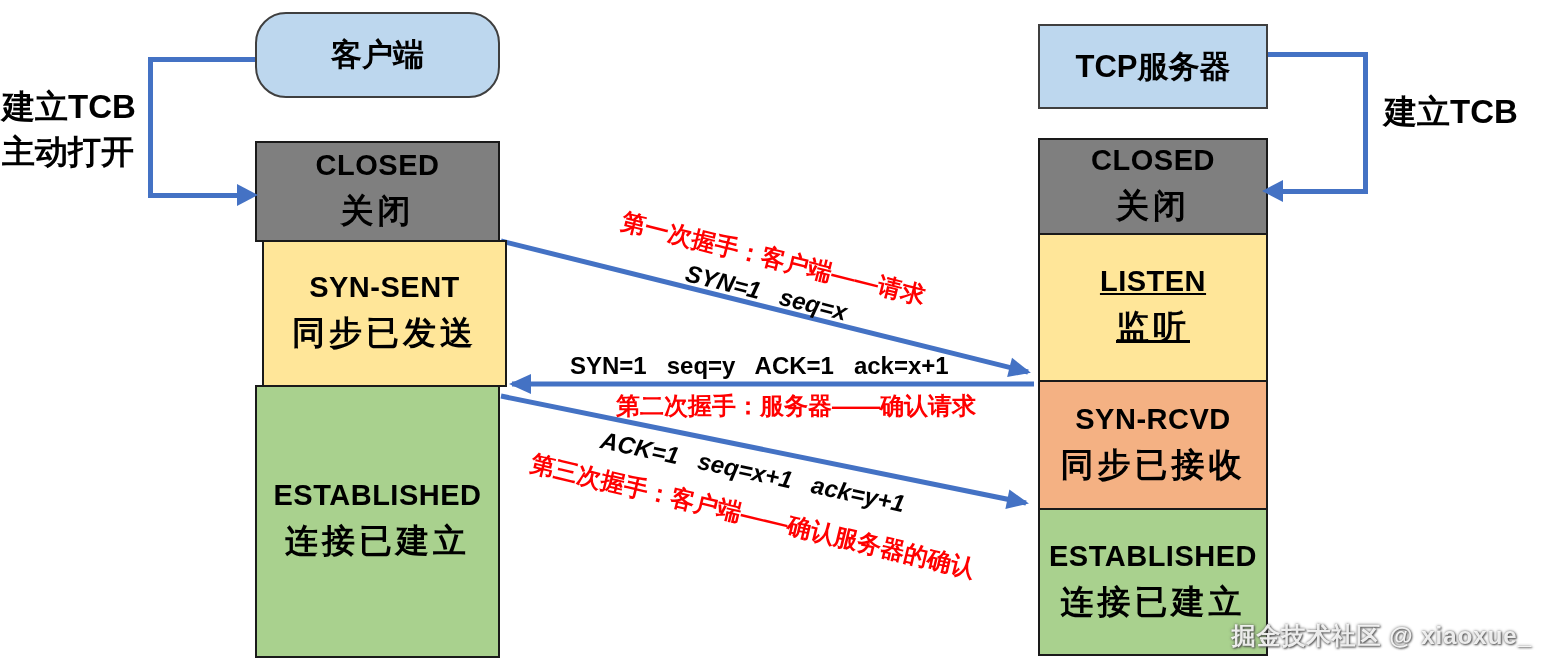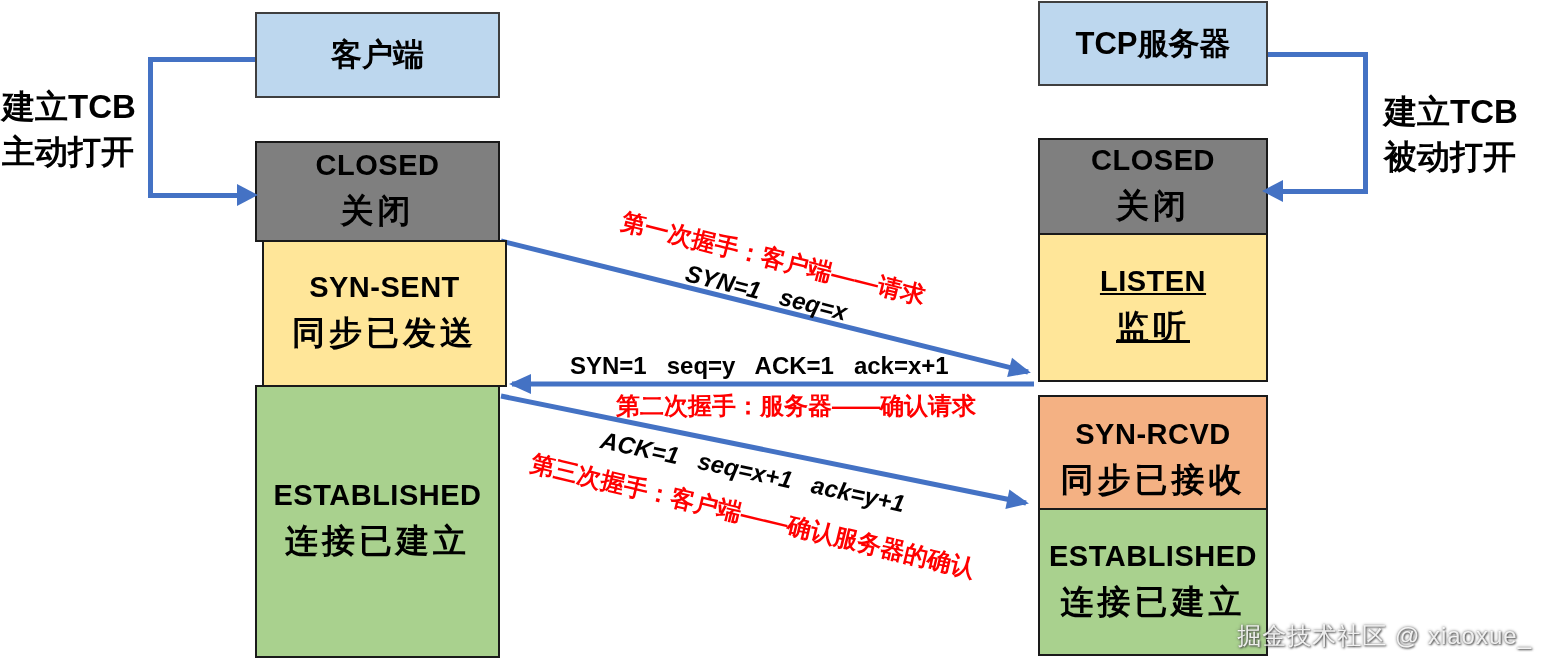--- a/index.html
+++ b/index.html
@@ -6,36 +6,36 @@
   .canvas{
     position:relative;width:1548px;height:670px;background:#ffffff;overflow:hidden;
     font-family:"Liberation Sans","DejaVu Sans",sans-serif;color:#111;
   }
   
   .hdr{
     position:absolute;background:#BDD7EE;border:2px solid #3f3f3f;
     display:flex;align-items:center;justify-content:center;
     font-size:31px;font-weight:bold;color:#000;box-sizing:border-box;
   }
-  .client-hdr{left:255px;top:12px;width:245px;height:86px;}
-  .server-hdr{left:1038px;top:1px;width:230px;height:85px;}
+  .client-hdr{left:255px;top:12px;width:245px;height:86px;border-radius:31px;}
+  .server-hdr{left:1038px;top:24px;width:230px;height:85px;}
   
   .state{
     position:absolute;border:2px solid #1a1a1a;box-sizing:border-box;
     display:flex;flex-direction:column;align-items:center;justify-content:center;
     gap:7px;color:#000;font-weight:bold;text-align:center;
   }
   .state .en{font-size:29px;letter-spacing:0.5px;}
   .state .zh{font-size:33px;letter-spacing:4px;}
   .c-closed{left:255px;top:141px;width:245px;height:101px;background:#7F7F7F;}
   .c-synsent{left:255px;top:240px;width:245px;height:147px;background:#FFE699;margin-left:7px;}
   .c-estab{left:255px;top:385px;width:245px;height:273px;background:#A9D18E;}
   .s-closed{left:1038px;top:138px;width:230px;height:97px;background:#7F7F7F;}
   .s-listen{left:1038px;top:233px;width:230px;height:149px;background:#FFE699;text-decoration:underline;}
-  .s-synrcvd{left:1038px;top:380px;width:230px;height:130px;background:#F4B183;margin-top:15px;}
+  .s-synrcvd{left:1038px;top:380px;width:230px;height:130px;background:#F4B183;}
   .s-estab{left:1038px;top:508px;width:230px;height:148px;background:#A9D18E;}
   
   .tcb-note{
     position:absolute;font-size:33px;font-weight:bold;color:#000;
     line-height:1.35;text-align:left;white-space:nowrap;
   }
   .tcb-left{left:2px;top:85px;width:150px;}
   .tcb-right{left:1384px;top:90px;width:164px;}
   
   .seg{position:absolute;background:#4472C4;}
@@ -57,21 +57,21 @@
   .flags{
     position:absolute;color:#000;font-weight:bold;font-size:24px;
     white-space:pre;transform-origin:left center;
   }
   .tilt{font-style:italic;}
   .rot14{transform:rotate(14deg);}
   .rot12{transform:rotate(12deg);}
   .rot135{transform:rotate(13.5deg);}
   
   .watermark{
-    position:absolute;right:16px;top:620px;font-size:24px;font-weight:normal;
+    position:absolute;right:16px;top:620px;font-size:24px;font-weight:bold;
     color:rgba(255,255,255,0.88);
     text-shadow:0 0 3px rgba(90,90,90,0.95),1px 1px 2px rgba(60,60,60,0.85);
     letter-spacing:1px;white-space:nowrap;
   }
   svg.arrows{position:absolute;left:0;top:0;}
 </style>
 </head>
 <body>
 
 <div class="canvas">
@@ -123,21 +123,20 @@
     <span class="en">ESTABLISHED</span>
     <span class="zh">连接已建立</span>
   </div>
 
   <div class="tcb-note tcb-left">
     <div>建立TCB</div>
     <div>主动打开</div>
   </div>
   <div class="tcb-note tcb-right">
     <div>建立TCB</div>
-    <div>被动打开</div>
   </div>
 
   <div class="seg" style="left:148px;top:57px;width:107px;height:5px;"></div>
   <div class="seg" style="left:148px;top:57px;width:5px;height:141px;"></div>
   <div class="seg" style="left:148px;top:193px;width:90px;height:5px;"></div>
   <div class="tri-right" style="left:237px;top:184px;"></div>
 
   <div class="seg" style="left:1268px;top:52px;width:100px;height:5px;"></div>
   <div class="seg" style="left:1363px;top:52px;width:5px;height:142px;"></div>
   <div class="seg" style="left:1283px;top:189px;width:85px;height:5px;"></div>

